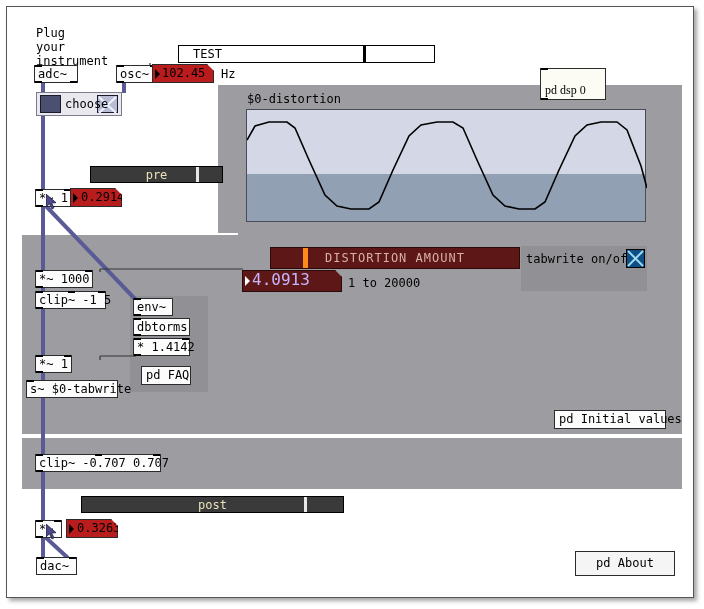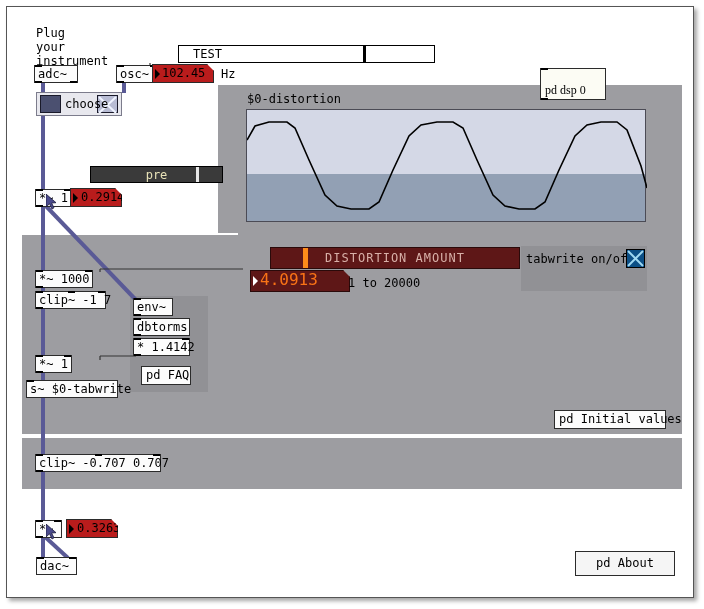--- a/index.html
+++ b/index.html
@@ -227,21 +227,21 @@
   </div>
 
   <svg class="cursor" data-name="mouse-cursor-icon" style="left:46px;top:194px;" viewBox="0 0 12 18">
     <polygon points="0,0 0,13 3.5,9.8 6,15 8,13.8 5.6,9 10,8.7" fill="#4a4a8c" stroke="#1a1a3a" stroke-width="0.8"></polygon>
   </svg>
 
   <div class="hsl" data-name="slider-distortion-amount" style="left:242px;top:247px;width:250px;height:22px;background:#5e1717;border-color:#2a0a0a;">
     <div class="knob" data-name="slider-knob" style="left:13%;width:5px;background:#ff8c1a;"></div>
     <div class="hsl-label" data-name="slider-label" style="color:#d8b0a8;letter-spacing:1px;">DISTORTION AMOUNT</div>
   </div>
-  <div class="numbox" data-name="numberbox-distortion-amount" style="left:242px;top:270px;width:100px;height:22px;background:#5e1717;border-color:#2a0a0a;color:#f97316;font-size:16px;padding-top:2px;margin-left:8px;">
+  <div class="numbox" data-name="numberbox-distortion-amount" style="left:242px;top:270px;width:100px;height:22px;background:#5e1717;border-color:#2a0a0a;color:#c4b5fd;font-size:16px;padding-top:2px;">
     <span data-name="numberbox-value">4.0913</span>
   </div>
   <style>
     [data-name="numberbox-distortion-amount"]::before{border-left-color:#ffffff;}
   </style>
   <div class="comment" data-name="comment-range-hint" style="left:348px;top:276px;">1 to 20000</div>
 
   <div class="comment" data-name="comment-tabwrite-label" style="left:526px;top:252px;">tabwrite on/off</div>
   <div class="toggle" data-name="toggle-tabwrite" style="left:626px;top:249px;width:19px;height:19px;background:#0b4f86;">
     <svg width="17" height="17" viewBox="0 0 17 17" data-name="x-glyph-icon">
@@ -254,21 +254,21 @@
     <span class="nub in l" data-name="inlet-nub"></span>
     <span class="nub in r" data-name="inlet-nub"></span>
     <span data-name="object-label">*~ 1000</span>
     <span class="nub out l" data-name="outlet-nub"></span>
   </div>
 
   <div class="obj" data-name="object-clip-unit" style="left:35px;top:291px;width:71px;height:18px;">
     <span class="nub in l" data-name="inlet-nub"></span>
     <span class="nub in m" data-name="inlet-nub"></span>
     <span class="nub in r" data-name="inlet-nub"></span>
-    <span data-name="object-label">clip~ -1 7</span>
+    <span data-name="object-label">clip~ -1 5</span>
     <span class="nub out l" data-name="outlet-nub"></span>
   </div>
 
   <div class="obj" data-name="object-env" style="left:133px;top:298px;width:40px;height:18px;">
     <span class="nub in l" data-name="inlet-nub"></span>
     <span data-name="object-label">env~</span>
     <span class="nub out l" data-name="outlet-nub"></span>
   </div>
   <div class="obj" data-name="object-dbtorms" style="left:133px;top:318px;width:57px;height:18px;">
     <span class="nub in l" data-name="inlet-nub"></span>
@@ -302,20 +302,24 @@
   </div>
 
   <div class="obj" data-name="object-clip-707" style="left:35px;top:454px;width:126px;height:18px;">
     <span class="nub in l" data-name="inlet-nub"></span>
     <span class="nub in m" data-name="inlet-nub"></span>
     <span class="nub in r" data-name="inlet-nub"></span>
     <span data-name="object-label">clip~ -0.707 0.707</span>
     <span class="nub out l" data-name="outlet-nub"></span>
   </div>
 
+  <div class="hsl" data-name="slider-post" style="left:53px;top:496px;width:263px;height:17px;background:#3a3a3a;">
+    <div class="knob" data-name="slider-knob" style="left:85%;background:#e8e8e8;"></div>
+    <div class="hsl-label" data-name="slider-label" style="color:#e8e2b8;">post</div>
+  </div>
 
   <div class="obj" data-name="object-mult-post" style="left:35px;top:520px;width:27px;height:18px;">
     <span class="nub in l" data-name="inlet-nub"></span>
     <span class="nub in r" data-name="inlet-nub"></span>
     <span data-name="object-label">*~</span>
     <span class="nub out l" data-name="outlet-nub"></span>
   </div>
   <div class="numbox" data-name="numberbox-post-gain" style="left:66px;top:519px;width:52px;height:19px;padding-left:6px;">
     <span data-name="numberbox-value" style="margin-left:4px;">0.3263</span>
   </div>

